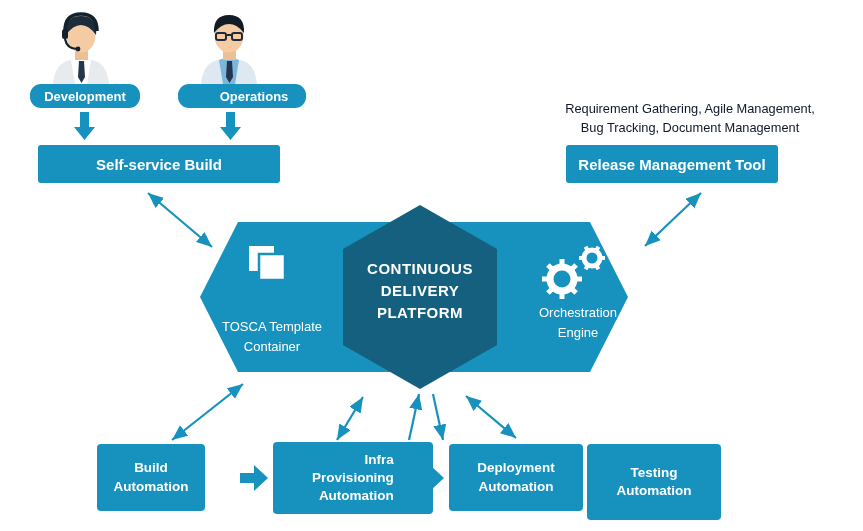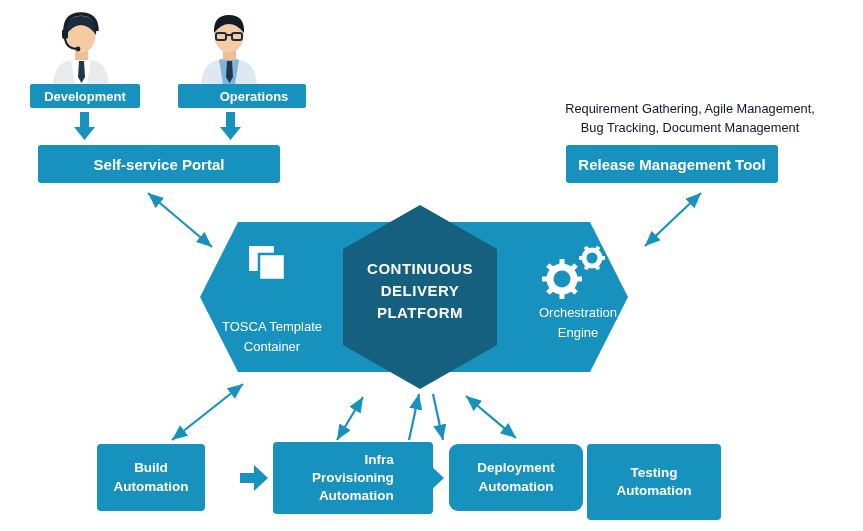--- a/index.html
+++ b/index.html
@@ -4,21 +4,21 @@
 <style>
   html,body{margin:0;padding:0;background:#fff;}
   .canvas{
     position:relative;width:863px;height:531px;background:#ffffff;overflow:hidden;
     font-family:"Liberation Sans", sans-serif;
   }
   .layer{position:absolute;left:0;top:0;z-index:1;}
   .box{
     position:absolute;z-index:2;background:#1791BD;color:#fff;font-weight:bold;
     display:flex;align-items:center;justify-content:center;text-align:center;
-    border-radius:2px;white-space:pre-line;
+    border-radius:11px;white-space:pre-line;
   }
   .actor-label{font-size:13px;}
   .big-label{font-size:15px;border-radius:3px;}
   .bottom-box{font-size:13.5px;line-height:1.35;border-radius:4px;}
   .note{
     position:absolute;z-index:2;color:#0f172a;font-size:12.8px;line-height:1.45;
     text-align:center;white-space:pre-line;
   }
   .hex-title{
     position:absolute;z-index:2;color:#fff;font-weight:bold;font-size:15px;
@@ -115,21 +115,21 @@
 
     <path d="M240 473 L254 473 L254 465 L268 478 L254 491 L254 483 L240 483 Z" fill="#1791BD"></path>
     <path d="M416 473 L430 473 L430 465 L444 478 L430 491 L430 483 L416 483 Z" fill="#1791BD"></path>
     <path d="M588 473 L602 473 L602 465 L616 478 L602 491 L602 483 L588 483 Z" fill="#1791BD"></path>
   </svg>
 
   <div class="box actor-label" style="left:30px;top:84px;width:110px;height:24px;">Development</div>
 
   <div class="box actor-label" style="left:178px;top:84px;width:104px;height:24px;padding-left:24px;">Operations</div>
 
-  <div class="box big-label" style="left:38px;top:145px;width:242px;height:38px;">Self-service Portal</div>
+  <div class="box big-label" style="left:38px;top:145px;width:242px;height:38px;">Self-service Build</div>
 
   <div class="note" style="left:545px;top:100px;width:290px;">Requirement Gathering, Agile Management,
 Bug Tracking, Document Management</div>
 
   <div class="box big-label" style="left:566px;top:145px;width:212px;height:38px;">Release Management Tool</div>
 
   <div class="hex-title" style="left:343px;top:258px;width:154px;">CONTINUOUS
 DELIVERY
 PLATFORM</div>
 
@@ -139,18 +139,18 @@
   <div class="hex-label" style="left:508px;top:303px;width:140px;">Orchestration
 Engine</div>
 
   <div class="box bottom-box" style="left:97px;top:444px;width:108px;height:67px;">Build
 Automation</div>
 
   <div class="box bottom-box" style="left:273px;top:442px;width:160px;height:72px;text-align:right;">Infra
 Provisioning
 Automation</div>
 
-  <div class="box bottom-box" style="left:449px;top:444px;width:134px;height:67px;border-radius:9px;">Deployment
+  <div class="box bottom-box" style="left:449px;top:444px;width:134px;height:67px;">Deployment
 Automation</div>
 
   <div class="box bottom-box" style="left:587px;top:444px;width:134px;height:76px;">Testing
 Automation</div>
 </div>
 
 </body></html>

